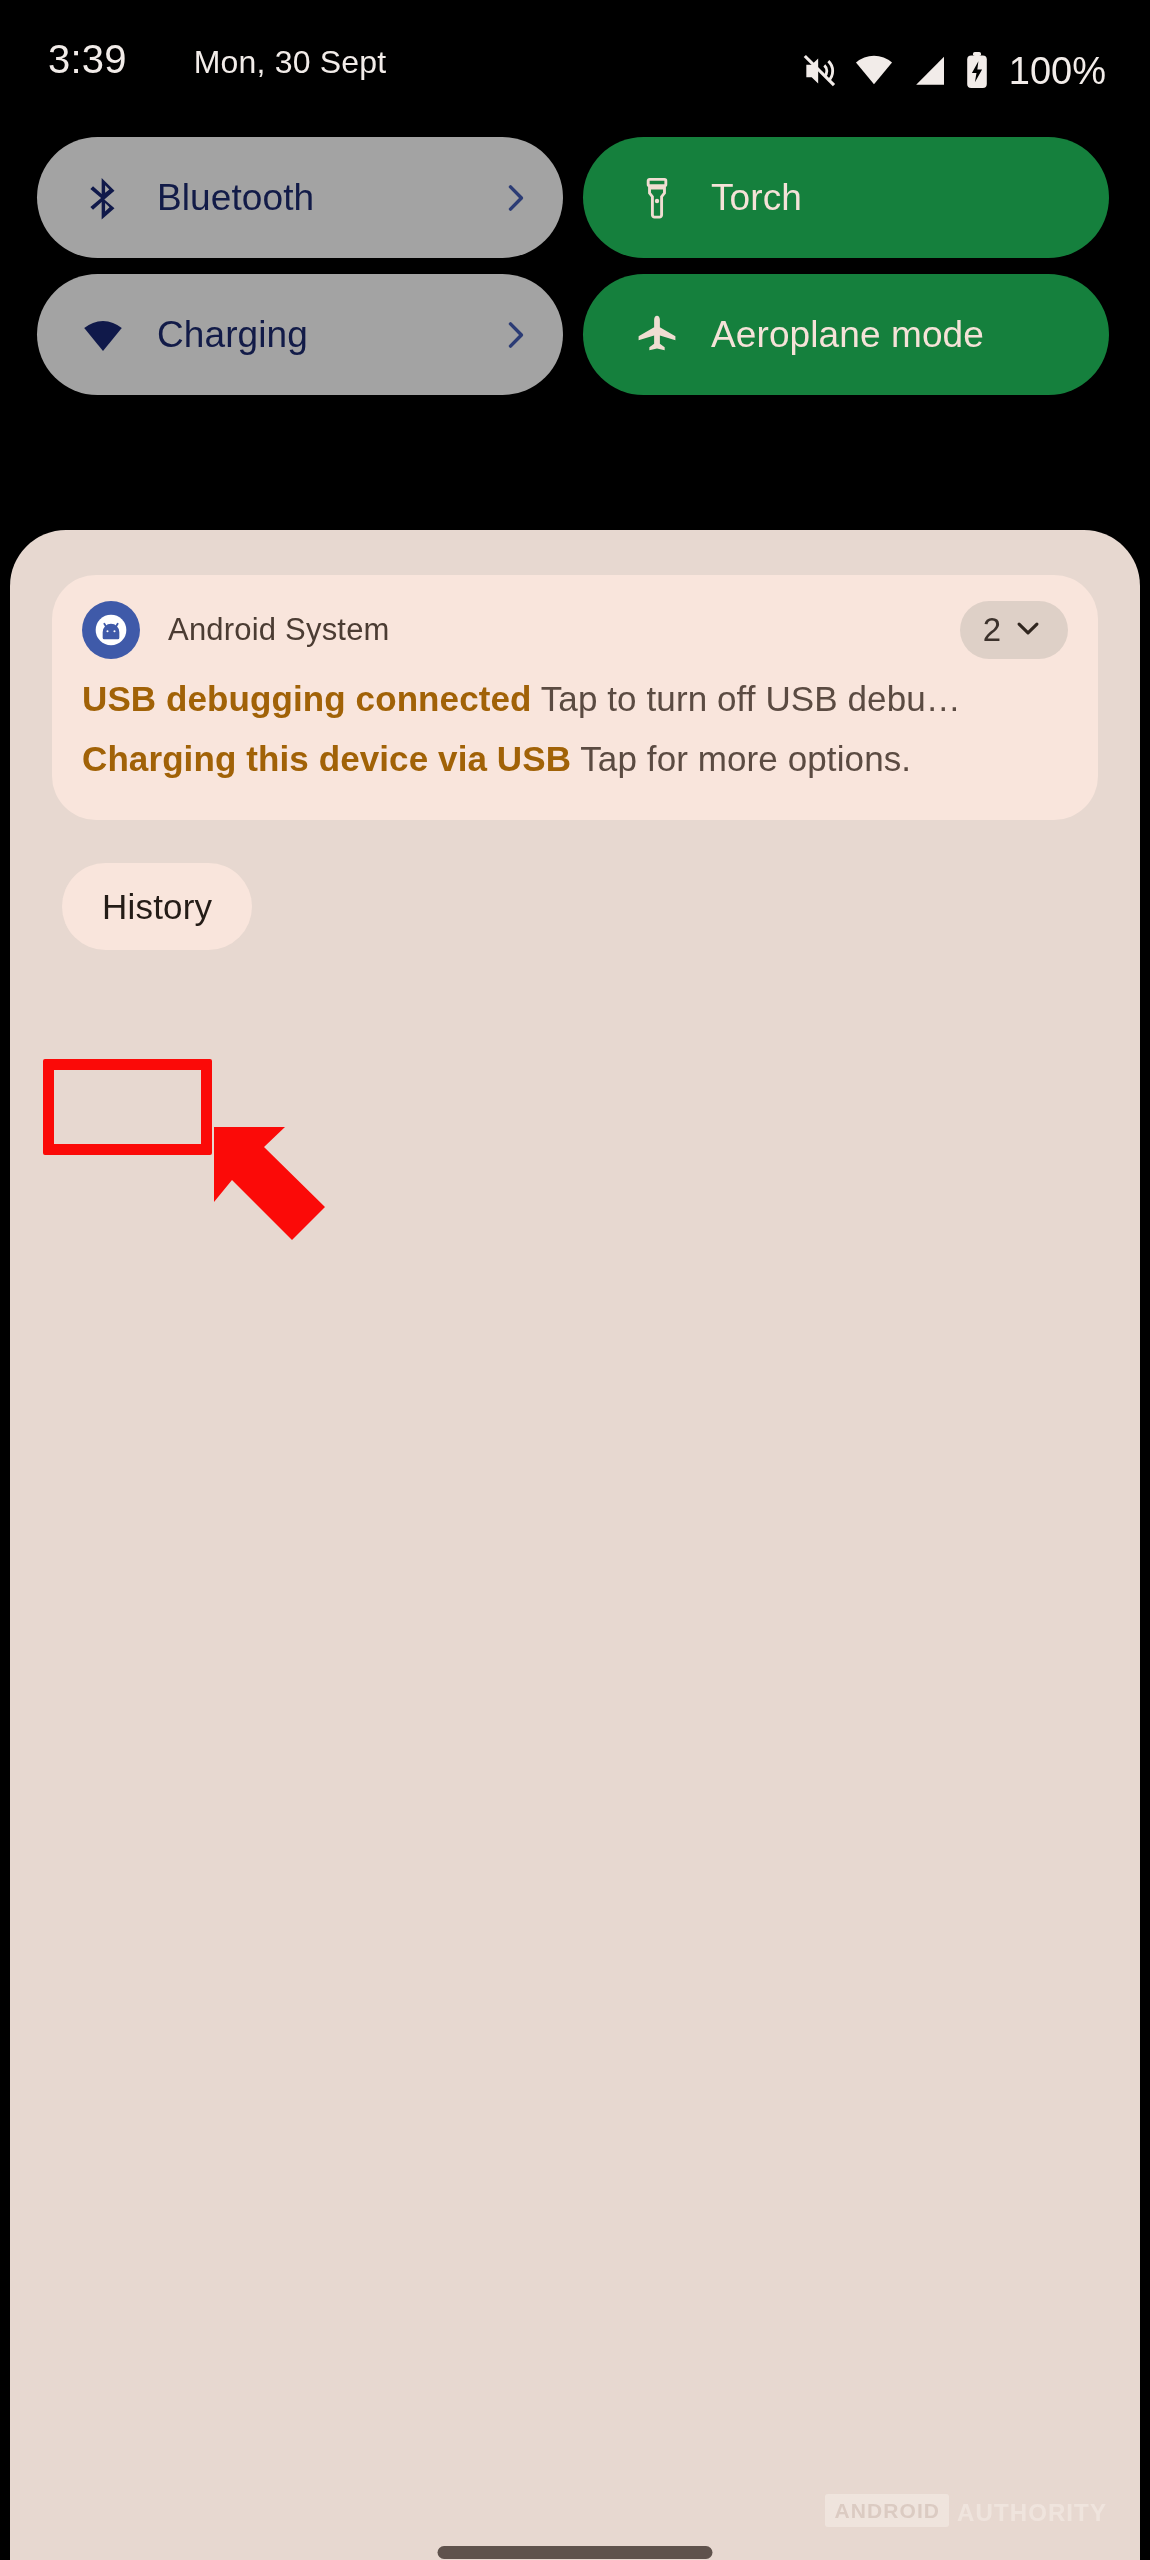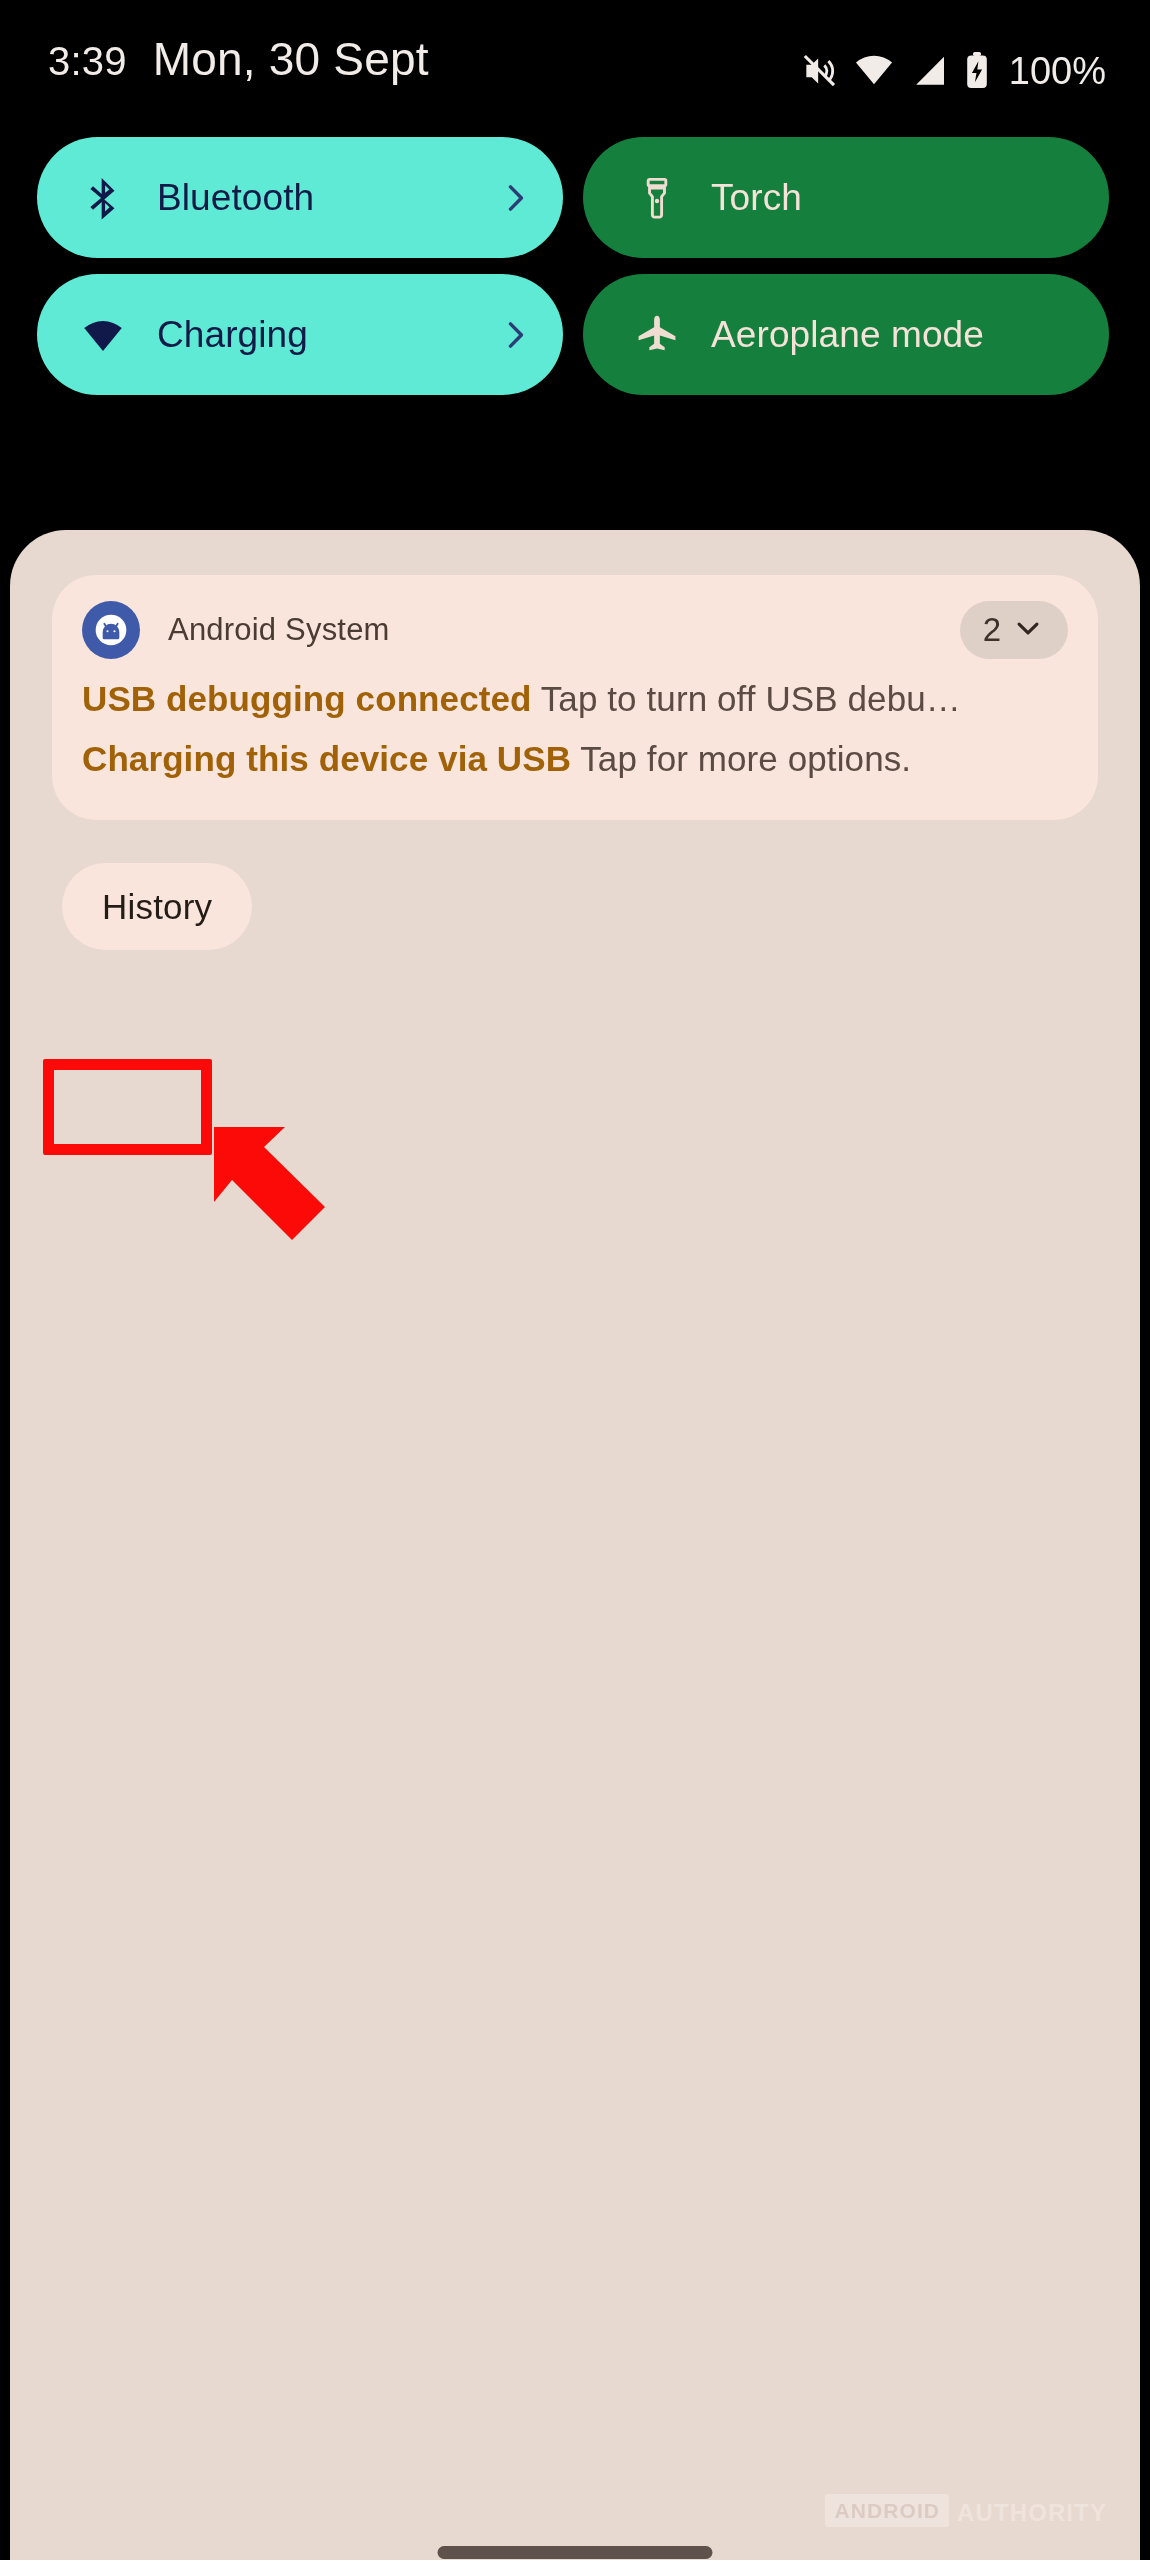--- a/index.html
+++ b/index.html
@@ -17,21 +17,21 @@
 
   
   .statusbar {
     position:absolute; top:0; left:0;
     width:1150px; height:118px;
     display:flex; align-items:center;
     padding:0 44px 0 48px;
   }
   .sb-left { display:flex; align-items:baseline; gap:26px; }
   .sb-time { color:#f2ece9; font-size:40px; font-weight:500; letter-spacing:0.2px; }
-  .sb-date { color:#f2ece9; font-size:46px; font-weight:500; letter-spacing:0.2px; }
+  .sb-date { color:#f2ece9; font-size:32px; font-weight:500; letter-spacing:0.2px;margin-left:41px; }
   .sb-right {
     margin-left:auto; display:flex; align-items:center; gap:14px;margin-top:24px;
   }
   .sb-icon { display:flex; align-items:center; }
   .sb-batt-text { color:#f2ece9; font-size:38px; font-weight:500; margin-left:4px; }
 
   
   .qs {
     position:absolute; top:118px; left:0;
     width:1150px;
@@ -41,21 +41,21 @@
   .tile {
     height:121px;
     border-radius:62px;
     display:flex; align-items:center;
     padding:0 40px;
     flex:1;
     position:relative;
   }
   .tile.dual { flex:0 0 526px; padding-right:30px; }
   .tile.single { flex:0 0 526px; padding-left:48px; }
-  .tile-on { background:#5eead4; }
+  .tile-on { background:#a3a3a3; }
   .tile-off { background:#15803d; }
   .tile-icon { width:52px; display:flex; align-items:center; justify-content:center; flex:0 0 52px; }
   .tile-label {
     font-size:37px; margin-left:28px; letter-spacing:0.1px;
   }
   .tile-on .tile-label { color:#121b48; }
   .tile-off .tile-label { color:#f5e2d8; }
   .tile-chevron { margin-left:auto; display:flex; align-items:center; }
 
   

